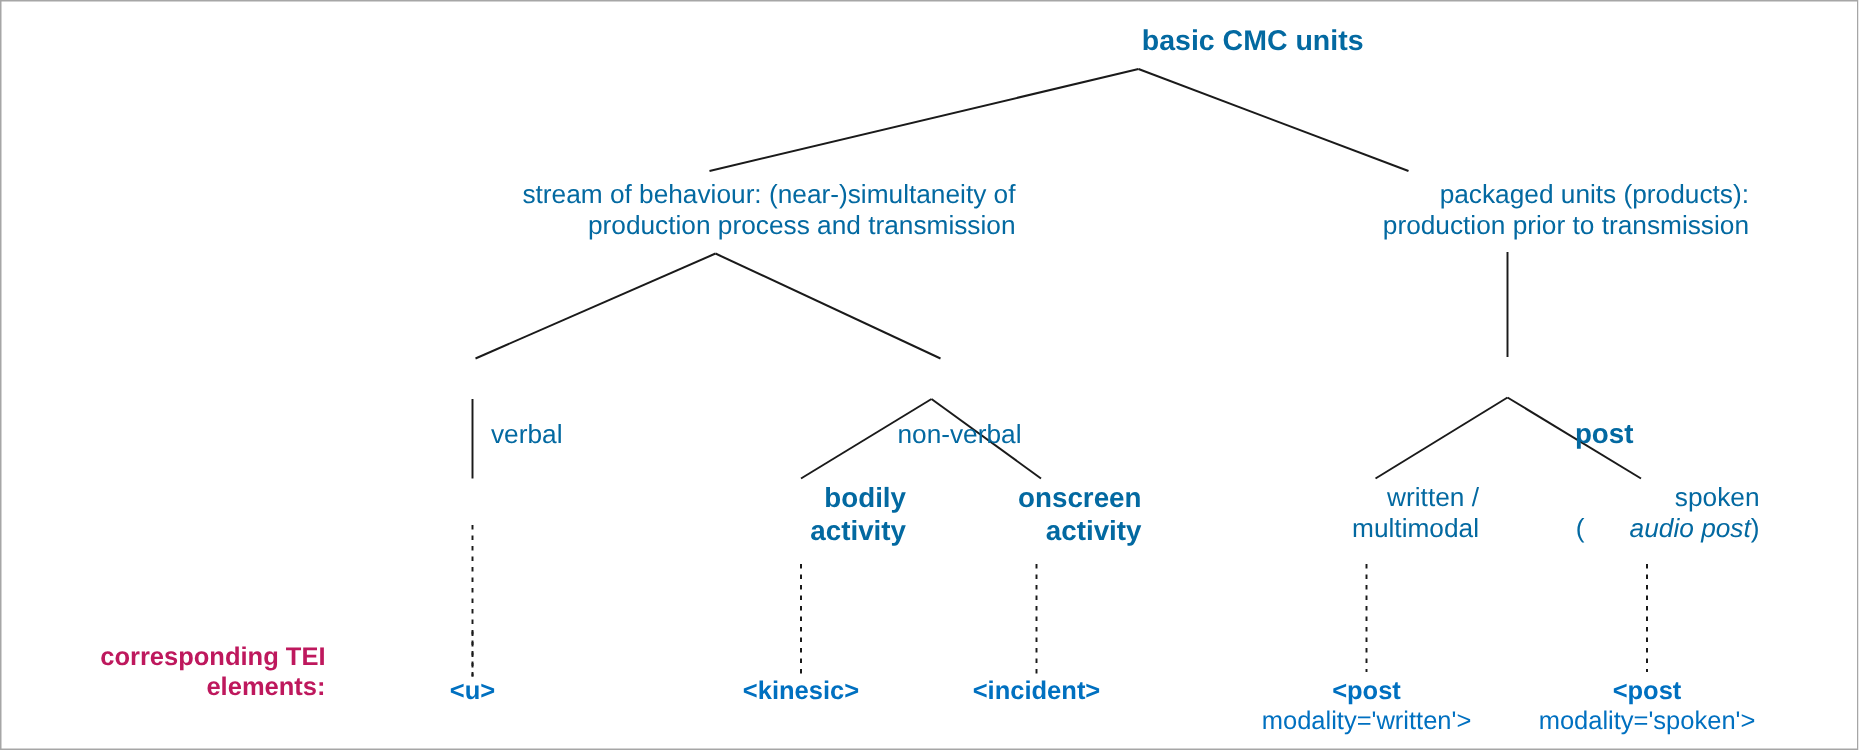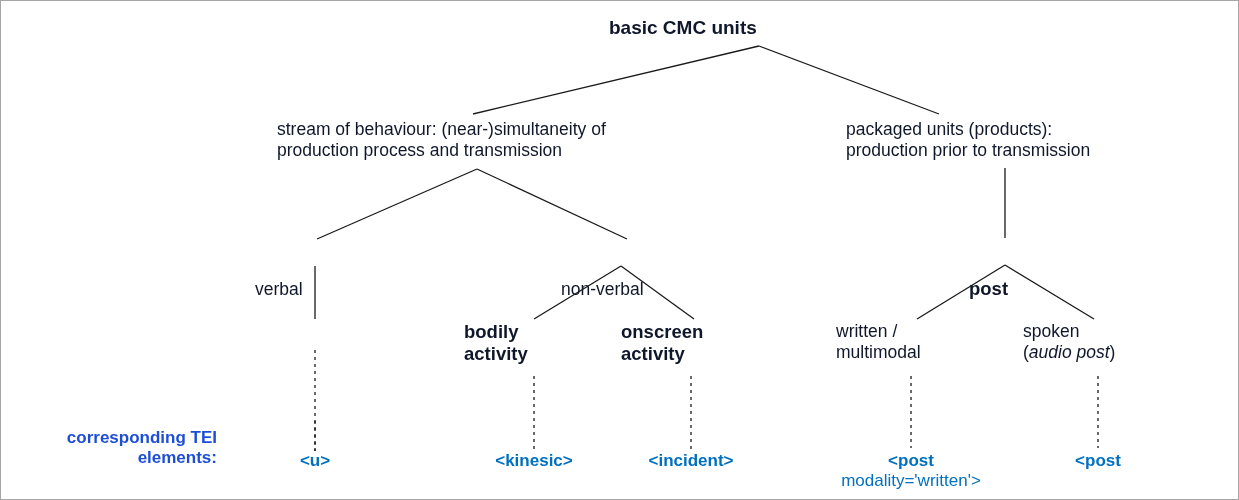--- a/index.html
+++ b/index.html
@@ -24,22 +24,22 @@
   #connector-layer {
     position: absolute;
     left: 0;
     top: 0;
     width: 1239px;
     height: 500px;
     pointer-events: none;
   }
   .node {
     position: absolute;
-    text-align: left;
-    color: #0f172a;
+    text-align: right;
+    color: #0369a1;
     line-height: 1.18;
     white-space: pre-line;
   }
   .node-root {
     font-size: 19px;
     font-weight: bold;
   }
   .node-l2 {
     font-size: 17.5px;
     font-weight: normal;
@@ -56,33 +56,34 @@
   .node-l4 {
     font-size: 17.5px;
     font-weight: normal;
   }
   .node-l4.bold {
     font-weight: bold;
     font-size: 18.5px;
   }
   .node-l4 .ital {
     font-style: italic;
+    margin-left: 30px;
   }
   .tei {
     position: absolute;
     color: #0070c0;
     font-size: 17px;
     font-weight: bold;
     text-align: center;
     line-height: 1.2;
     white-space: pre-line;
   }
   .tei-caption {
     position: absolute;
-    color: #1d4ed8;
+    color: #be185d;
     font-size: 17px;
     font-weight: bold;
     text-align: right;
     line-height: 1.2;
     white-space: pre-line;
   }
   .tei .attr {
     font-weight: normal;
   }
 </style>
@@ -149,15 +150,15 @@
 elements:</div>
 
   <div class="tei" style="left:254px; top:450px; width:120px;">&lt;u&gt;</div>
 
   <div class="tei" style="left:620px; top:450px; width:140px;">&lt;incident&gt;</div>
 
   <div class="tei" style="left:463px; top:450px; width:140px;">&lt;kinesic&gt;</div>
 
   <div class="tei" style="left:820px; top:450px; width:180px;"><span>&lt;post</span><br><span class="attr">modality='written'&gt;</span></div>
 
-  <div class="tei" style="left:1007px; top:450px; width:180px;"><span>&lt;post</span><br></div>
+  <div class="tei" style="left:1007px; top:450px; width:180px;"><span>&lt;post</span><br><span class="attr">modality='spoken'&gt;</span></div>
 
 </div>
 
 </body></html>

